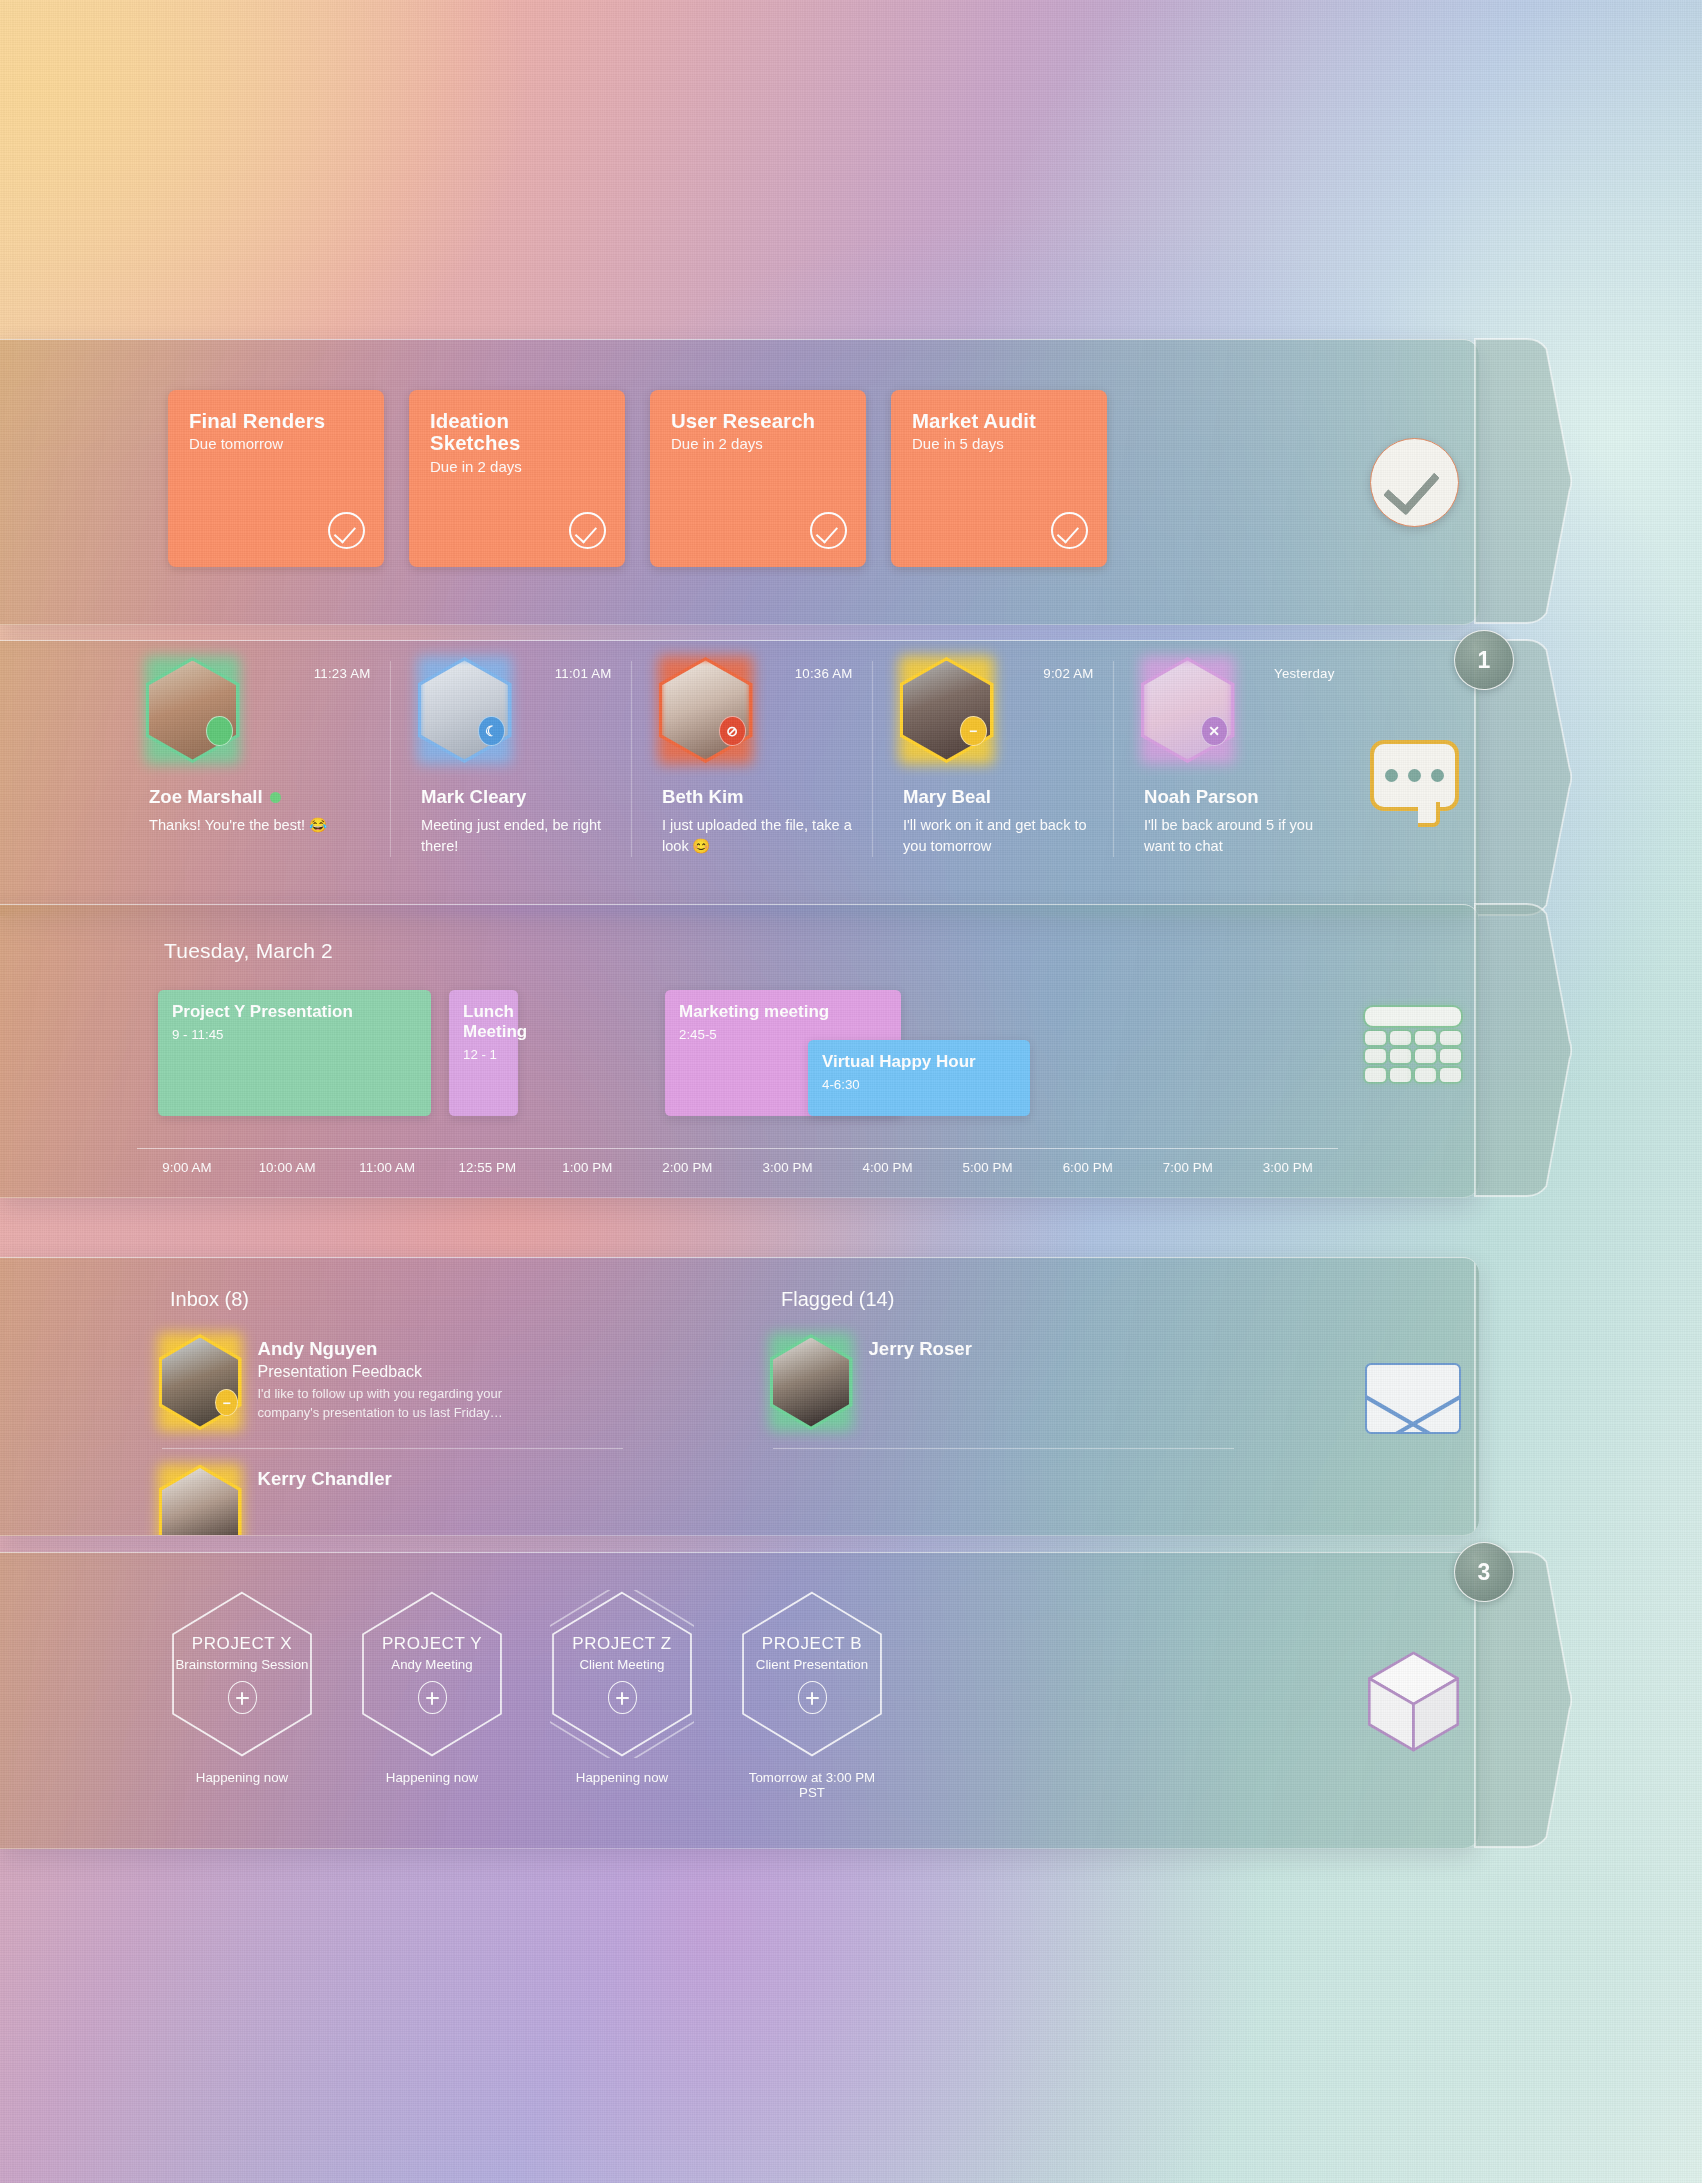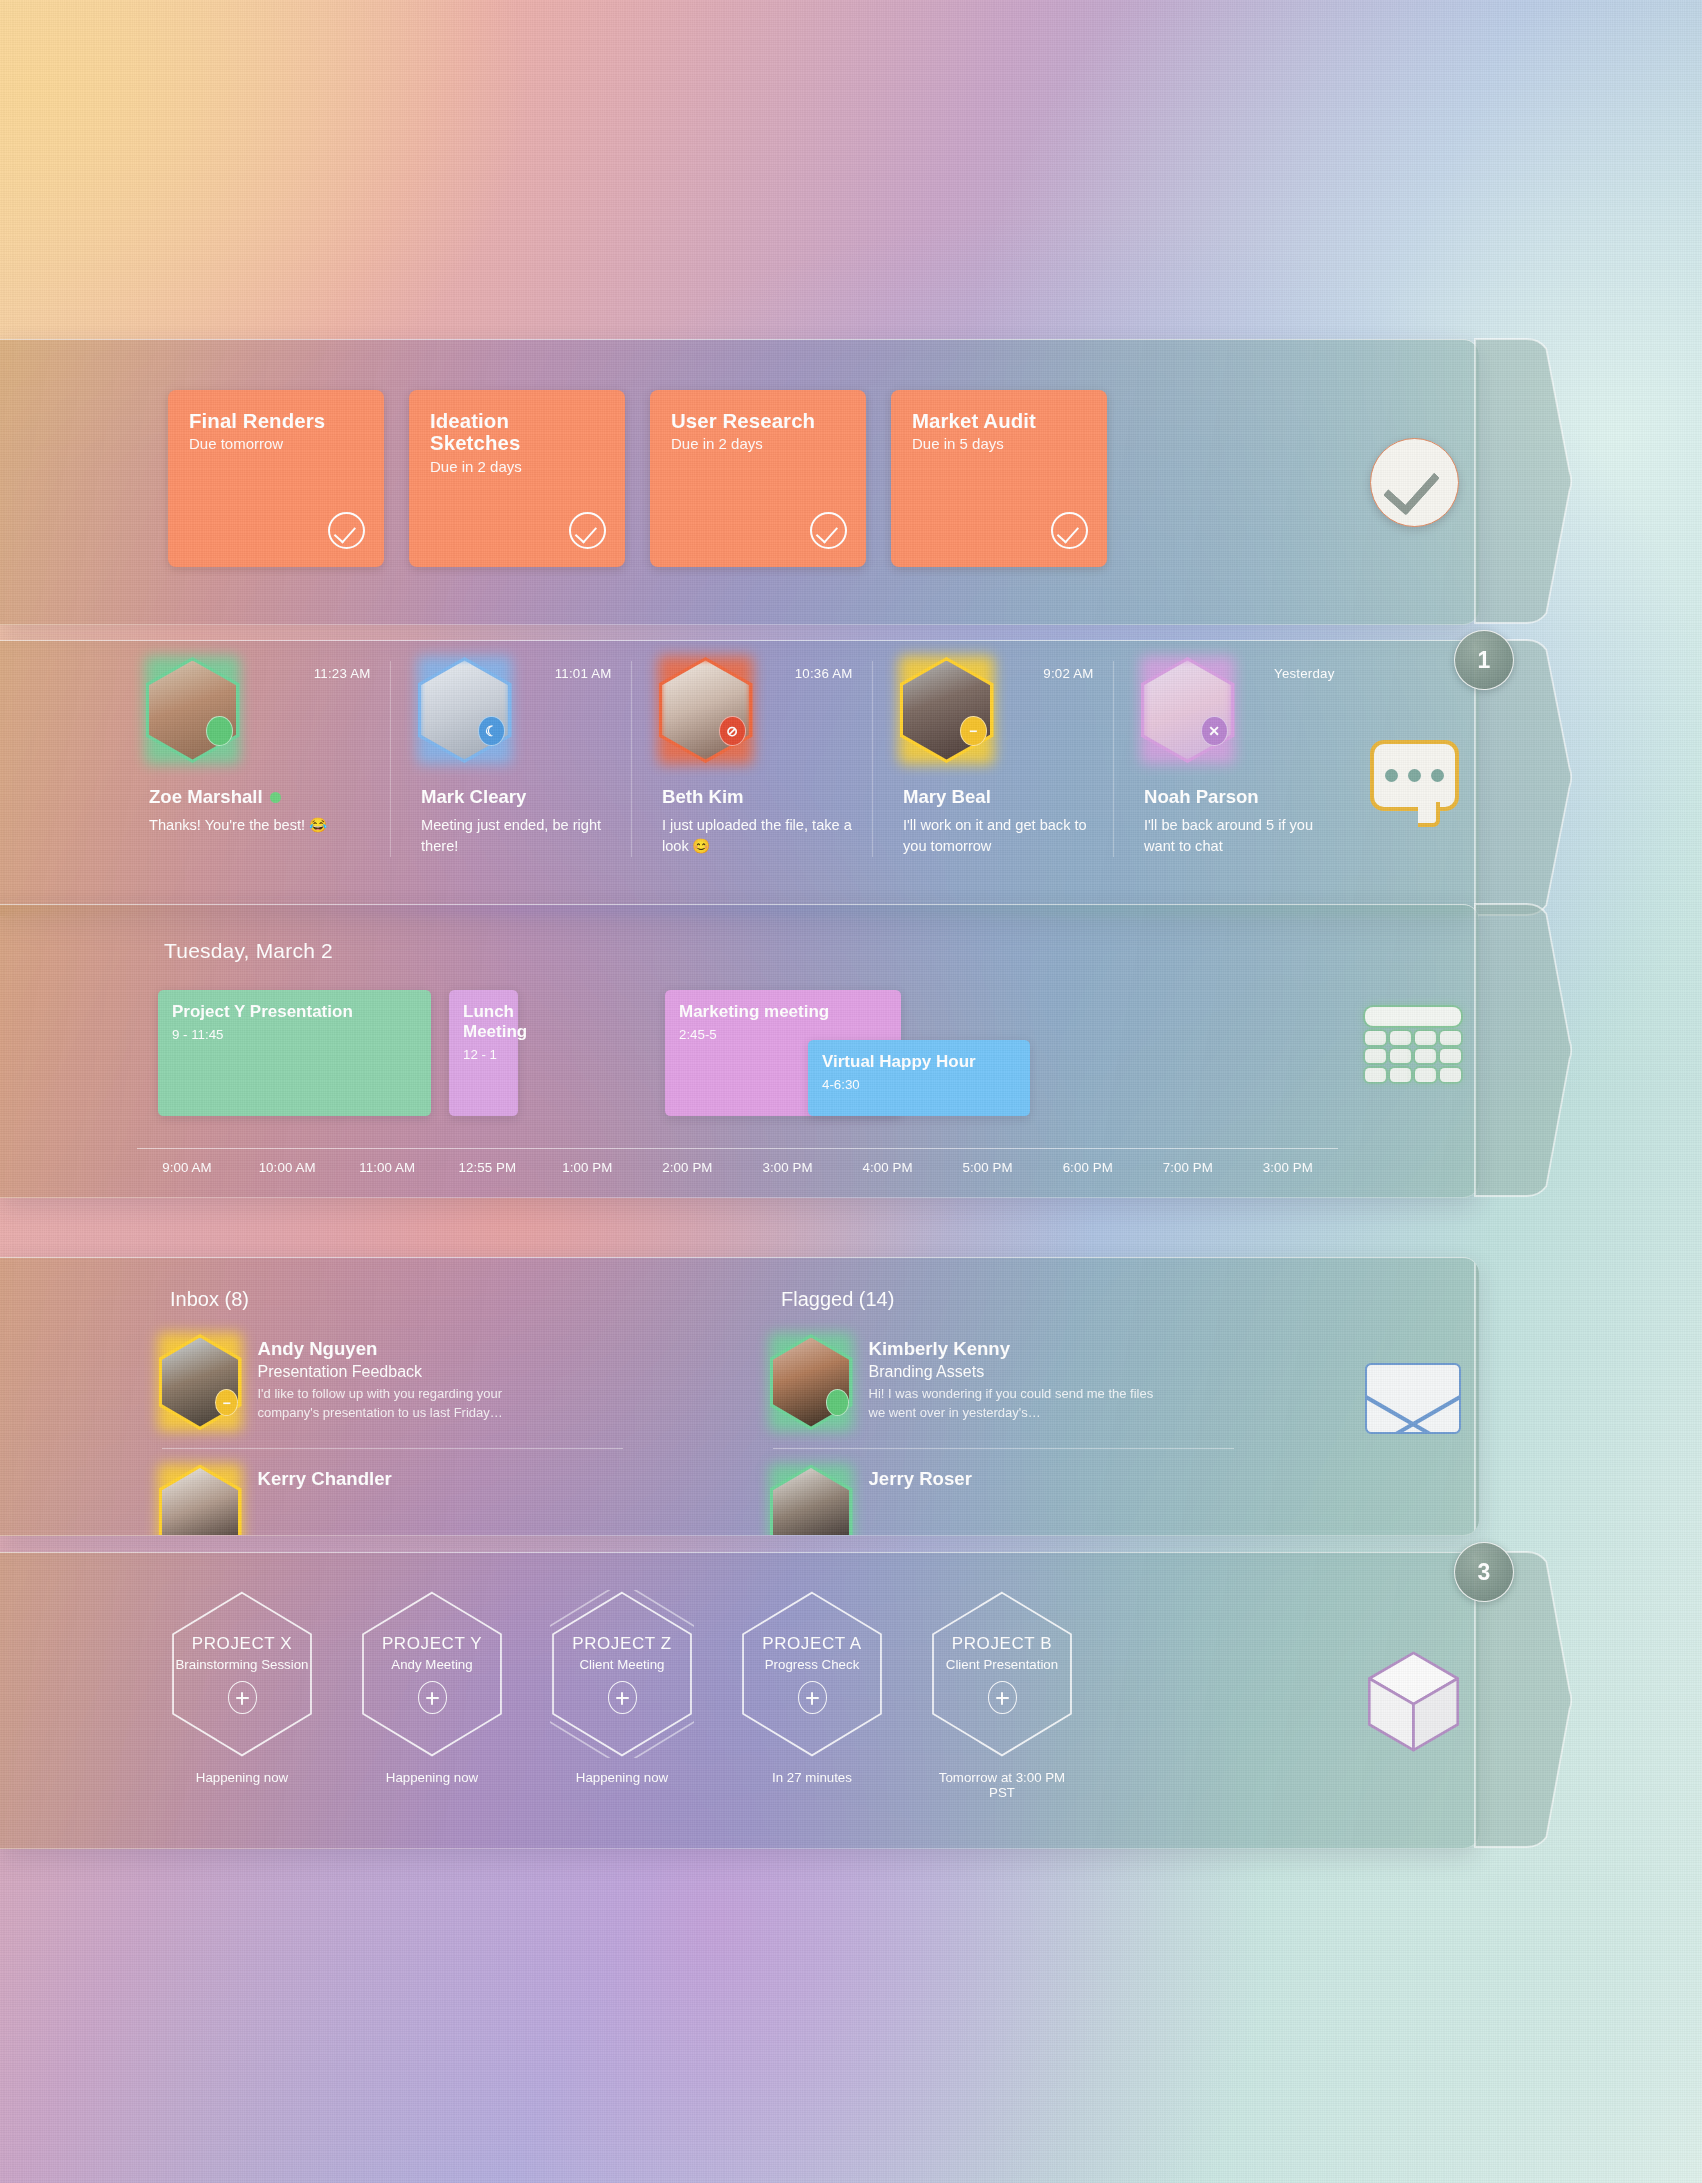--- a/index.html
+++ b/index.html
@@ -408,33 +408,20 @@
       </div>
     </div>
   </div>
 
   <div class="mail-col right">
     <div class="mail-head">Flagged (14)</div>
     <div class="mail-row">
       <div class="hexwrap" style="width:76px;height:89px;">
         <div class="hex-ring" style="background:#6fd39a;"></div>
         <div class="hex-border" style="width:83px;height:96px;background:#6fd39a;"></div>
-        <div class="hex hex-inner" style="width:76px;height:89px;background:linear-gradient(160deg,#d9b9a8 0%,#b07a58 40%,#30281f 100%);"></div>
-        <div class="badge-dot" style="right:0px;bottom:10.6px;width:23px;height:26.6px;background:#5fc878;"></div>
-      </div>
-      <div>
-        <div class="mail-from">Kimberly Kenny</div>
-        <div class="mail-subj">Branding Assets</div>
-        <div class="mail-prev">Hi! I was wondering if you could send me the files we went over in yesterday's…</div>
-      </div>
-    </div>
-    <div class="mail-row">
-      <div class="hexwrap" style="width:76px;height:89px;">
-        <div class="hex-ring" style="background:#6fd39a;"></div>
-        <div class="hex-border" style="width:83px;height:96px;background:#6fd39a;"></div>
         <div class="hex hex-inner" style="width:76px;height:89px;background:linear-gradient(160deg,#e6e4e0 0%,#8e7f72 45%,#262020 100%);"></div>
       </div>
       <div>
         <div class="mail-from">Jerry Roser</div>
       </div>
     </div>
   </div>
 
   <div class="icon-mail"></div>
 </div>
@@ -478,31 +465,20 @@
           <polygon points="81,3 159,50 159,140 81,187 3,140 3,50" fill="none" stroke="rgba(255,255,255,0.88)" stroke-width="2"></polygon>
           <polygon points="81,-9 171,46 171,144 81,199 -9,144 -9,46" fill="none" stroke="rgba(255,255,255,0.48)" stroke-width="2"></polygon>
         </svg>
         <div class="proj-name">PROJECT Z</div>
         <div class="proj-sub">Client Meeting</div>
         <div class="proj-plus"></div>
       </div>
       <div class="proj-when">Happening now</div>
     </div>
 
-    <div class="proj">
-      <div class="proj-hex">
-        <svg viewBox="0 0 162 190">
-            <polygon points="81,3 159,50 159,140 81,187 3,140 3,50" fill="none" stroke="rgba(255,255,255,0.88)" stroke-width="2"></polygon>
-          </svg>
-        <div class="proj-name">PROJECT A</div>
-        <div class="proj-sub">Progress Check</div>
-        <div class="proj-plus"></div>
-      </div>
-      <div class="proj-when">In 27 minutes</div>
-    </div>
 
     <div class="proj">
       <div class="proj-hex">
         <svg viewBox="0 0 162 190">
             <polygon points="81,3 159,50 159,140 81,187 3,140 3,50" fill="none" stroke="rgba(255,255,255,0.88)" stroke-width="2"></polygon>
           </svg>
         <div class="proj-name">PROJECT B</div>
         <div class="proj-sub">Client Presentation</div>
         <div class="proj-plus"></div>
       </div>

